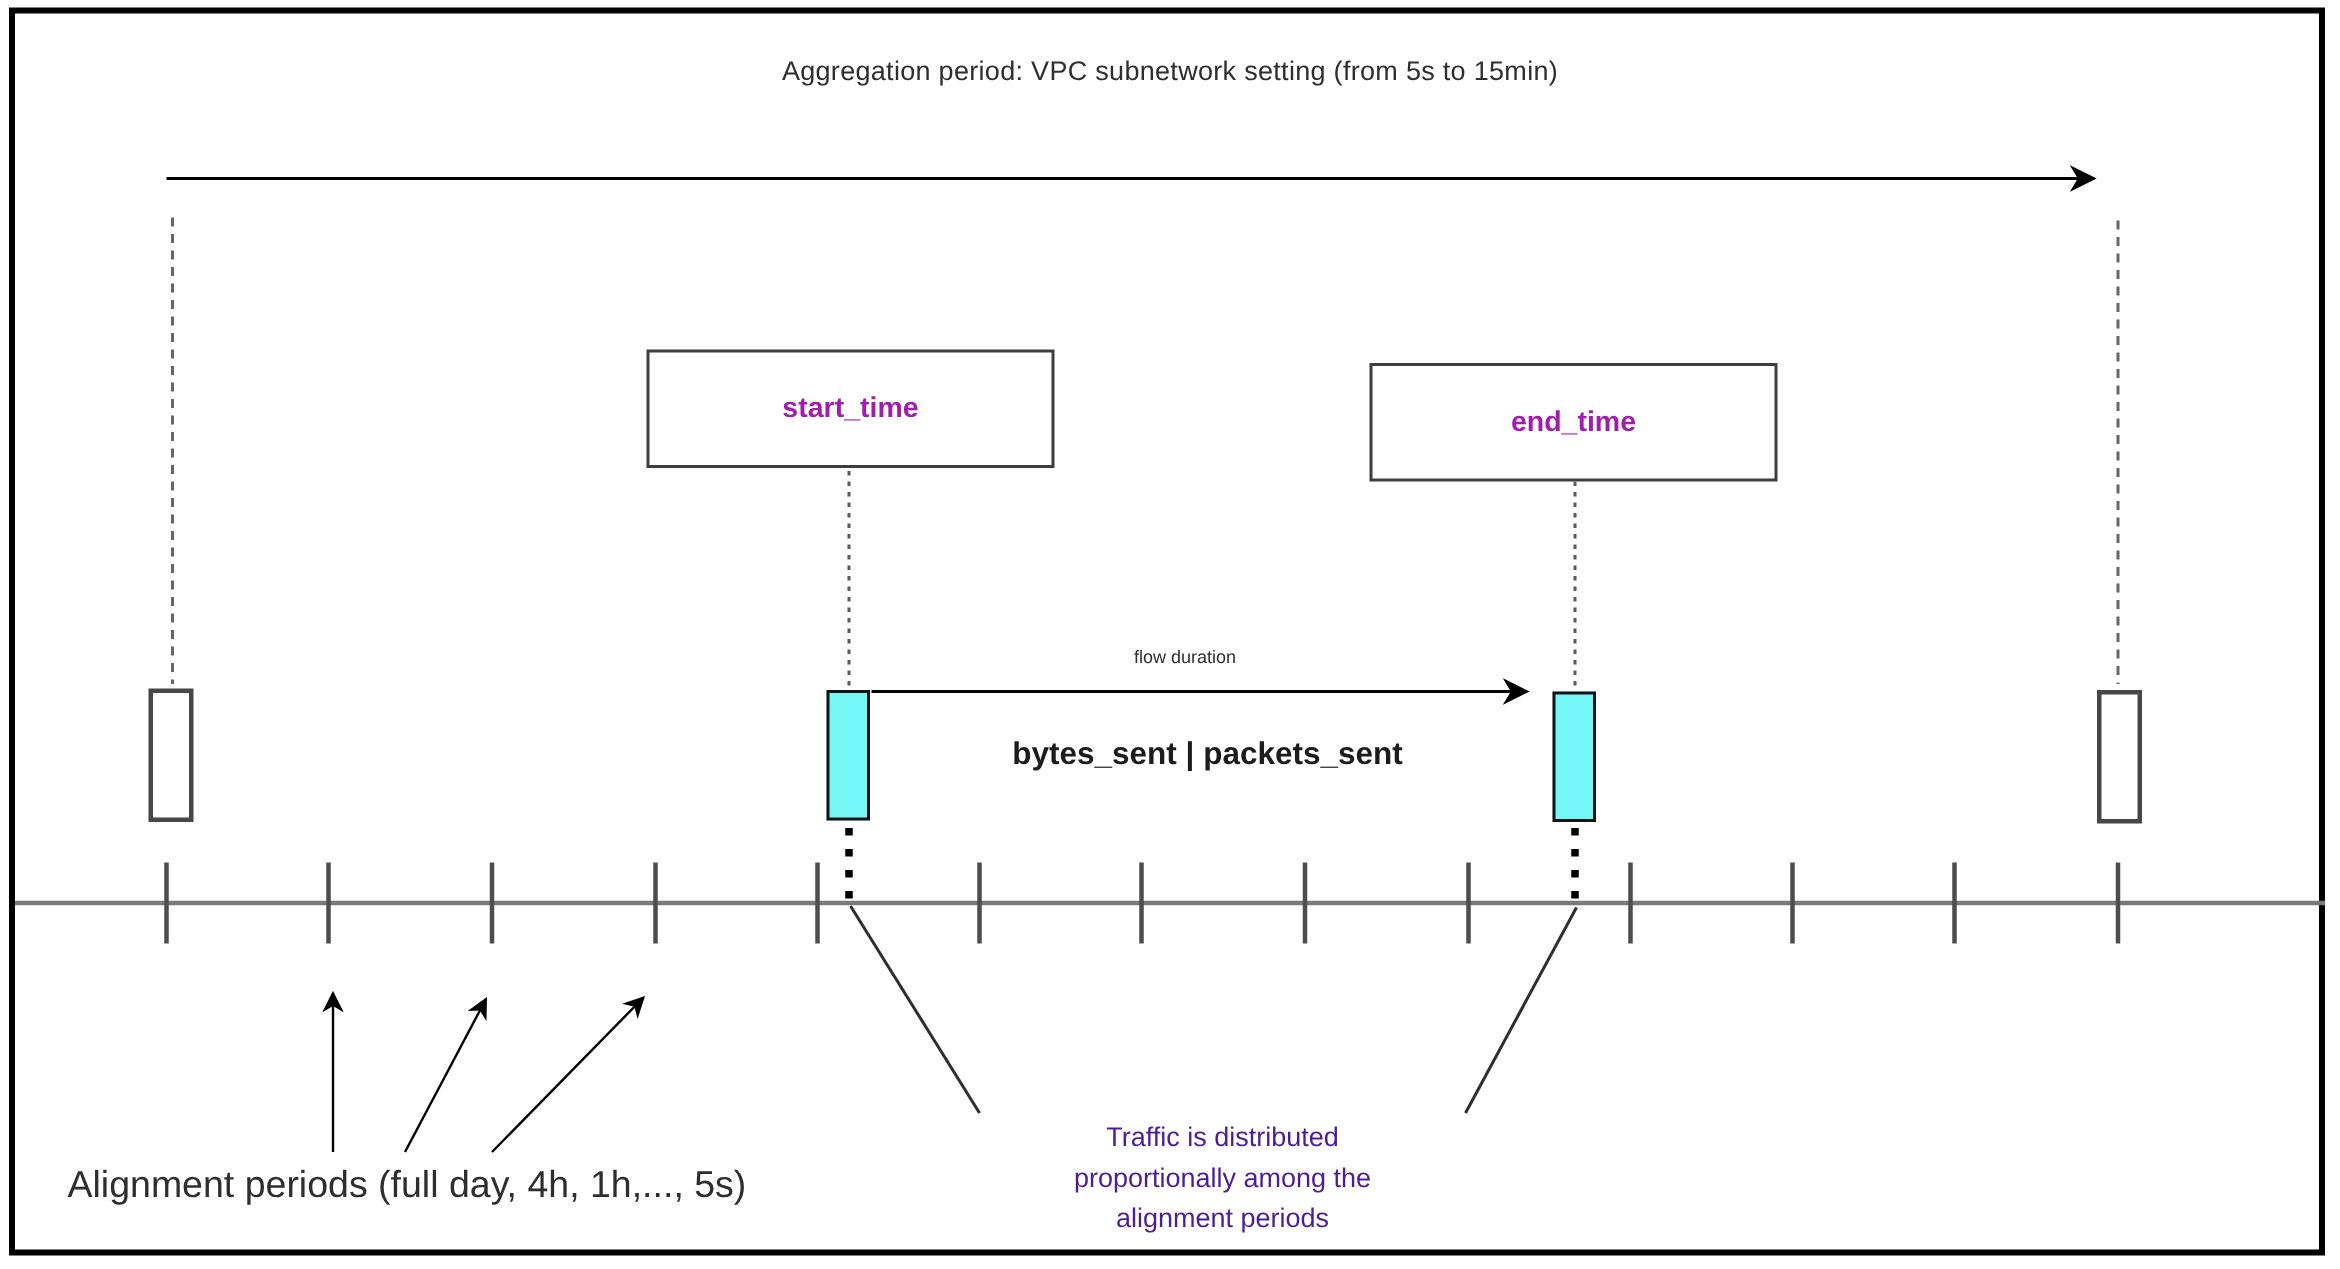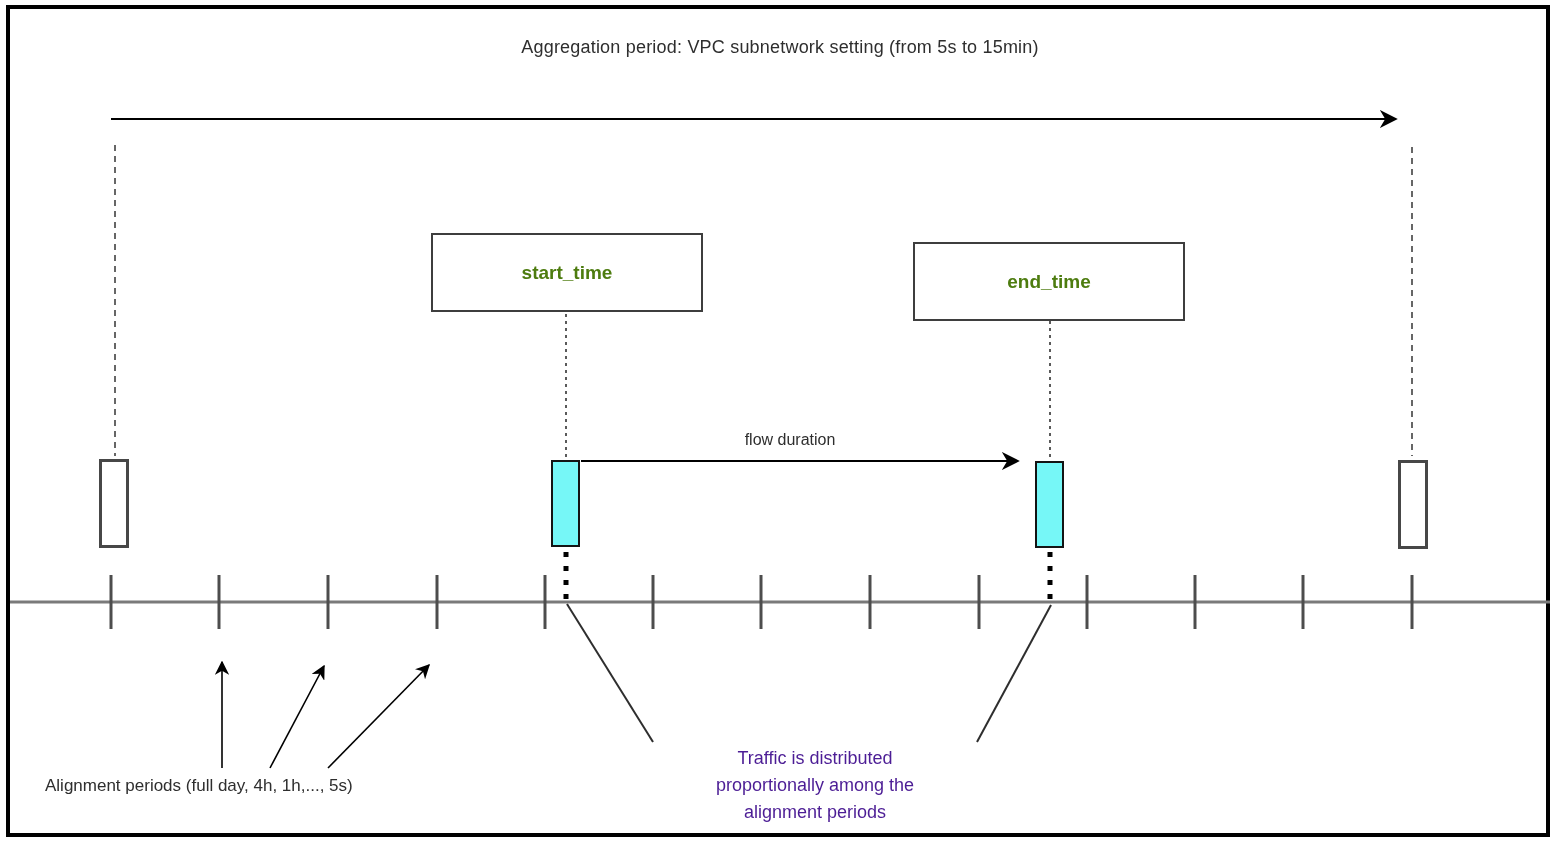--- a/index.html
+++ b/index.html
@@ -37,21 +37,21 @@
     position: absolute;
     width: 272px; height: 79px;
     border: 2px solid #3e3e3e;
     background: #ffffff;
     box-sizing: border-box;
     display: flex;
     align-items: center;
     justify-content: center;
     font-weight: bold;
     font-size: 19px;
-    color: #4d7c0f;
+    color: #a21caf;
   }
   .box-start { left: 431px; top: 233px; }
   .box-end   { left: 913px; top: 242px; }
   .flow-marker {
     position: absolute;
     width: 29px; height: 87px;
     border: 2px solid #141414;
     box-sizing: border-box;
   }
   .flow-marker.left  { left: 551px; top: 460px; }
@@ -63,21 +63,21 @@
     background: #ffffff;
     box-sizing: border-box;
   }
   .period-marker.left  { left: 99px;  top: 459px; }
   .period-marker.right { left: 1398px; top: 460px; }
   .flow-duration-label {
     position: absolute;
     left: 640px; top: 431px;
     width: 300px;
     text-align: center;
-    font-size: 16px;
+    font-size: 12px;
     color: #2e2e2e;
   }
   .flow-metrics-label {
     position: absolute;
     left: 580px; top: 491px;
     width: 450px;
     text-align: center;
     font-size: 21px;
     font-weight: bold;
     color: #1c1c1c;
@@ -89,21 +89,21 @@
     text-align: center;
     font-size: 18px;
     line-height: 27px;
     color: #4c1d95;
     white-space: pre-line;
   }
   .alignment-label {
     position: absolute;
     left: 45px; top: 776px;
     width: 460px;
-    font-size: 17px;
+    font-size: 25px;
     color: #2e2e2e;
   }
   
   line[data-name="aggregation-arrow-line"],
   line[data-name="flow-duration-arrow-line"] { stroke: #000000; stroke-width: 2; }
   line[data-name="aggregation-start-dashed-line"],
   line[data-name="aggregation-end-dashed-line"] { stroke: #666666; stroke-width: 2; stroke-dasharray: 6 5; }
   line[data-name="start-time-connector-dotted"],
   line[data-name="end-time-connector-dotted"] { stroke: #5a5a5a; stroke-width: 2; stroke-dasharray: 3 4; }
   line[data-name="start-tick-bold-dotted"],
@@ -177,18 +177,19 @@
     <span data-name="end-time-label">end_time</span>
   </div>
 
   <div class="flow-marker left" data-name="flow-start-marker" style="background-color: rgb(118, 247, 247);"></div>
   <div class="flow-marker right" data-name="flow-end-marker" style="background-color: rgb(118, 247, 247);"></div>
 
   <div class="period-marker left" data-name="aggregation-start-marker"></div>
   <div class="period-marker right" data-name="aggregation-end-marker"></div>
 
   <div class="flow-duration-label" data-name="flow-duration-label">flow duration</div>
+  <div class="flow-metrics-label" data-name="flow-metrics-label">bytes_sent | packets_sent</div>
   <div class="traffic-note" data-name="traffic-distribution-note">Traffic is distributed
 proportionally among the
 alignment periods</div>
   <div class="alignment-label" data-name="alignment-periods-label">Alignment periods (full day, 4h, 1h,..., 5s)</div>
 
 </div>
 
 </body></html>

